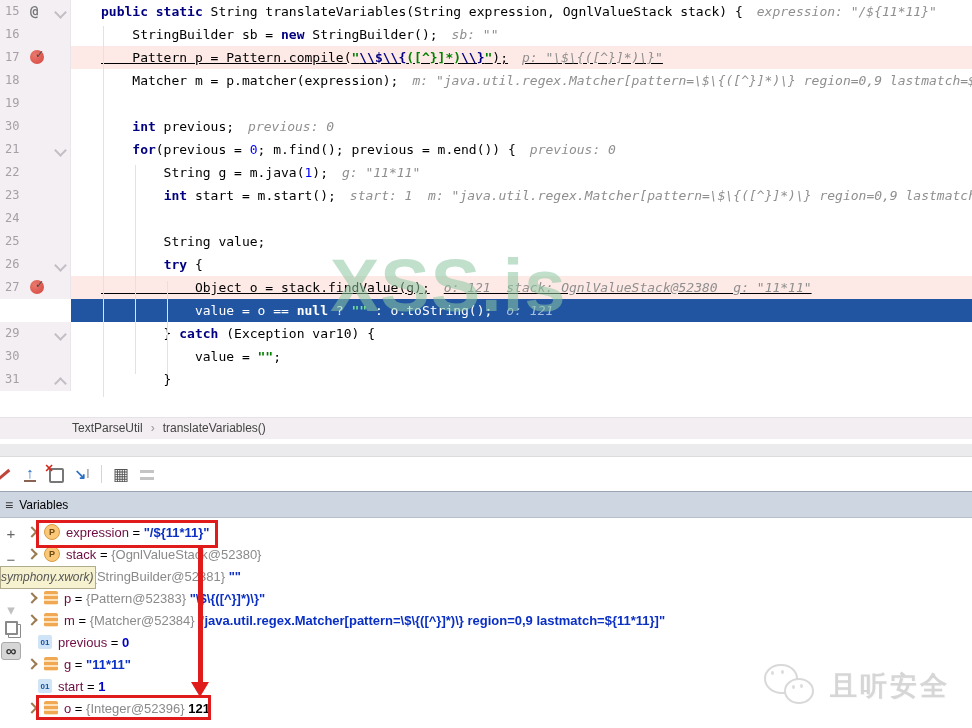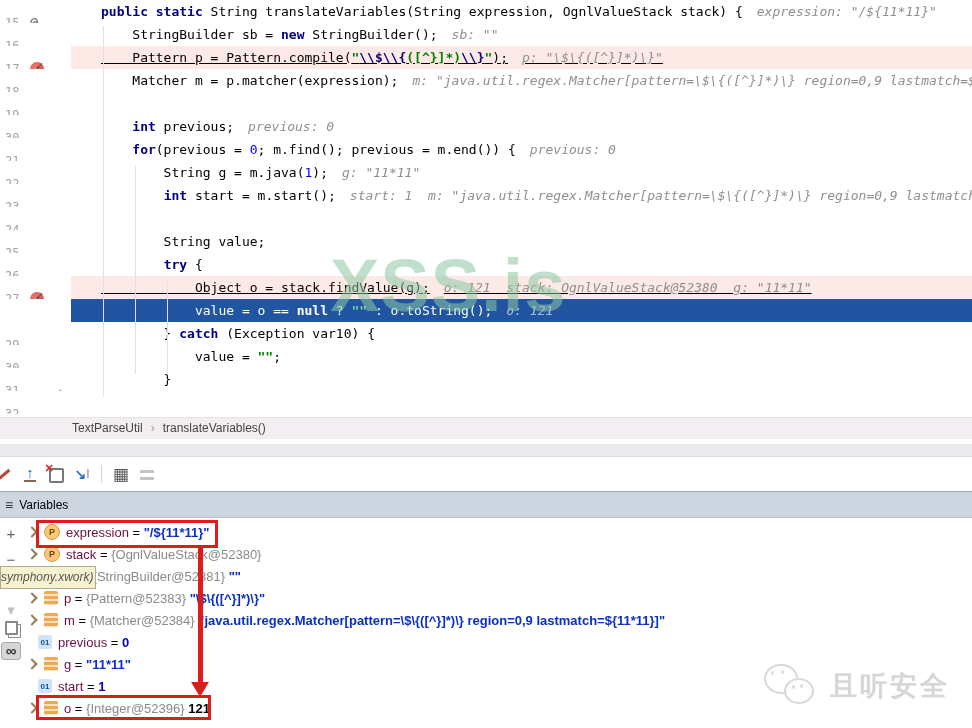--- a/index.html
+++ b/index.html
@@ -1,21 +1,21 @@
 <!DOCTYPE html>
 <html><head>
 <meta charset="utf-8">
 <style>
   html,body{margin:0;padding:0;}
   .screen{position:relative;width:972px;height:728px;background:#fff;overflow:hidden;
           font-family:"Liberation Sans",sans-serif;-webkit-font-smoothing:antialiased;}
   
   .editor{position:relative;width:972px;height:417px;background:#fff;overflow:hidden;
           font-family:"DejaVu Sans Mono",monospace;font-size:13px;}
-  .ed-row{display:flex;height:23px;line-height:23px;overflow:hidden;align-items:center;}
+  .ed-row{display:flex;height:23px;line-height:23px;overflow:hidden;}
   .gut{position:relative;flex:none;width:70px;background:#f3eff3;border-right:1px solid #eae5ea;}
   .gut-exec{background:#fbf5d2;margin-top:40px;}
   .lnum{position:absolute;left:5px;top:0;color:#a5a0a5;font-size:12px;}
   .atic{position:absolute;left:30px;top:0;color:#777;font-weight:bold;font-size:14px;}
   .bp{position:absolute;left:30px;top:4px;width:14px;height:14px;border-radius:50%;
       background:radial-gradient(circle at 35% 35%,#ea7a6e,#d5433c);}
   .bpcheck{position:absolute;left:5px;top:-7px;color:#4a4a4a;font-size:11px;font-weight:bold;
            font-family:"DejaVu Sans",sans-serif;}
   .fold{position:absolute;right:5px;top:8px;width:7px;height:7px;border-right:2px solid #c3bec3;
         border-bottom:2px solid #c3bec3;}
@@ -224,26 +224,20 @@
           </div>
           <div class="ln"><span class="t">            value = </span><span class="s">""</span><span class="t">;</span></div>
         </div>
         <div class="ed-row">
           <div class="gut">
             <span class="lnum">31</span>
             <span class="fold fc"></span>
           </div>
           <div class="ln"><span class="t">        }</span></div>
         </div>
-        <div class="ed-row">
-          <div class="gut">
-            <span class="lnum">32</span>
-          </div>
-          <div class="ln"></div>
-        </div>
       </div>
     <div class="wm-center">XSS.is</div>
   </div>
 
   <div class="breadcrumb">
     <span>TextParseUtil</span><span class="sep">›</span><span>translateVariables()</span>
   </div>
 
   <div class="gap-white"></div>
   <div class="gap-strip"></div>

